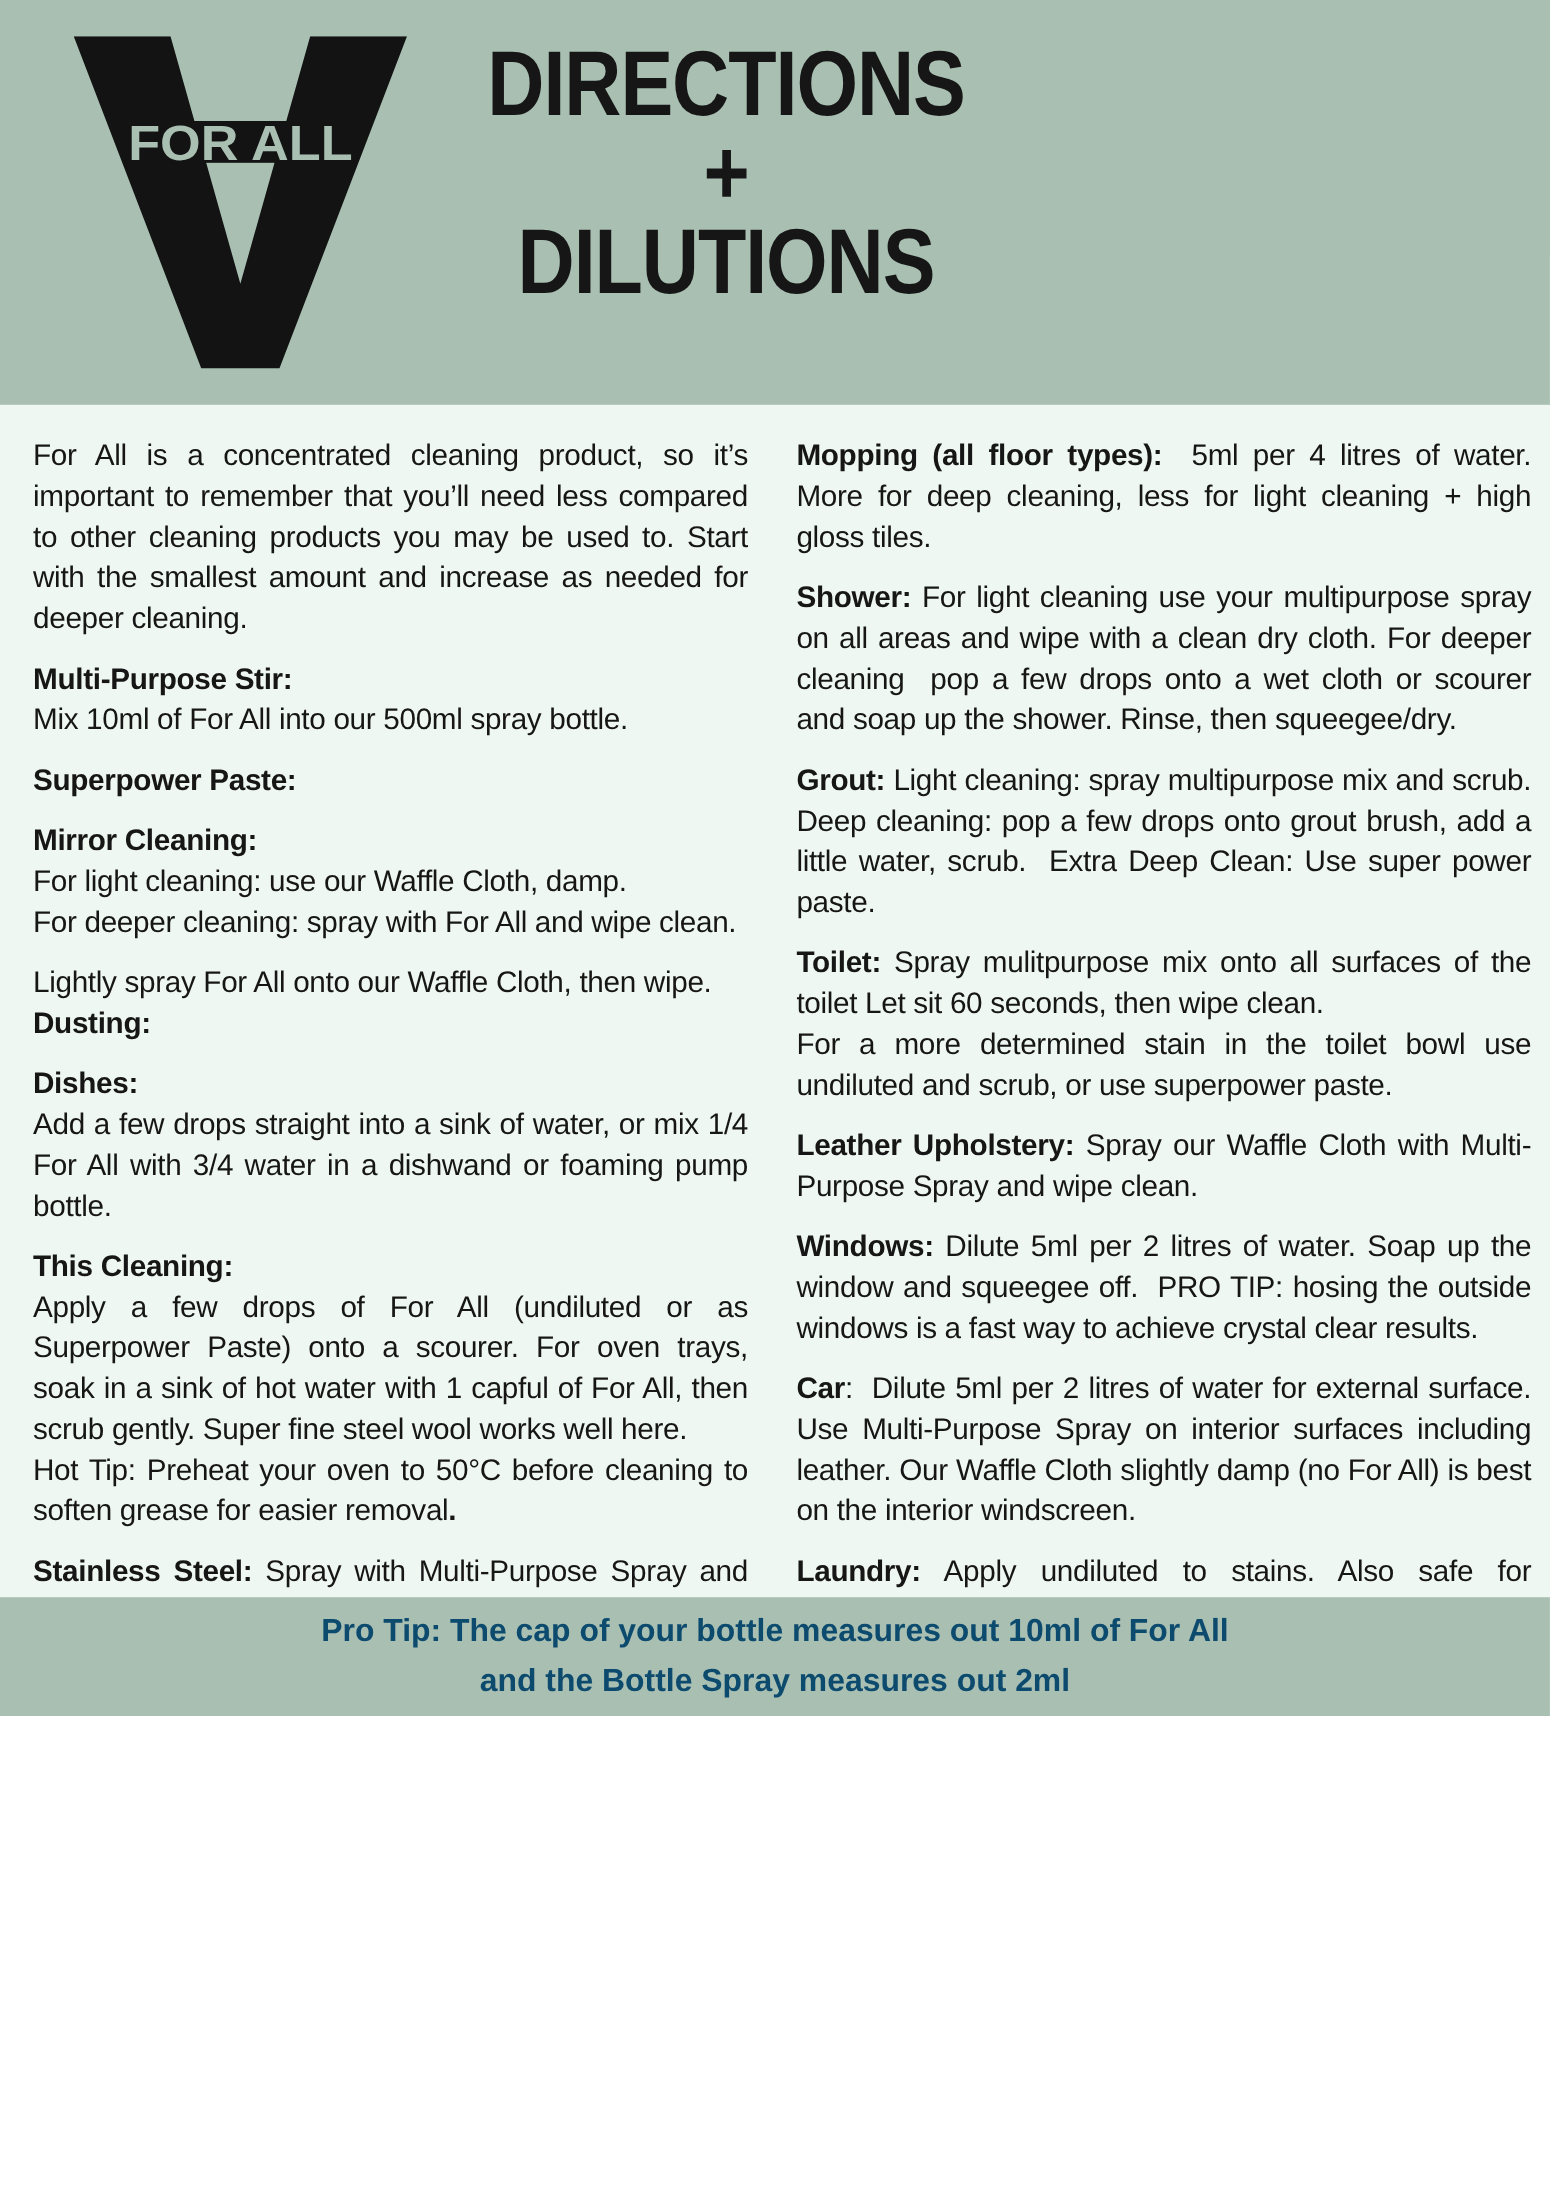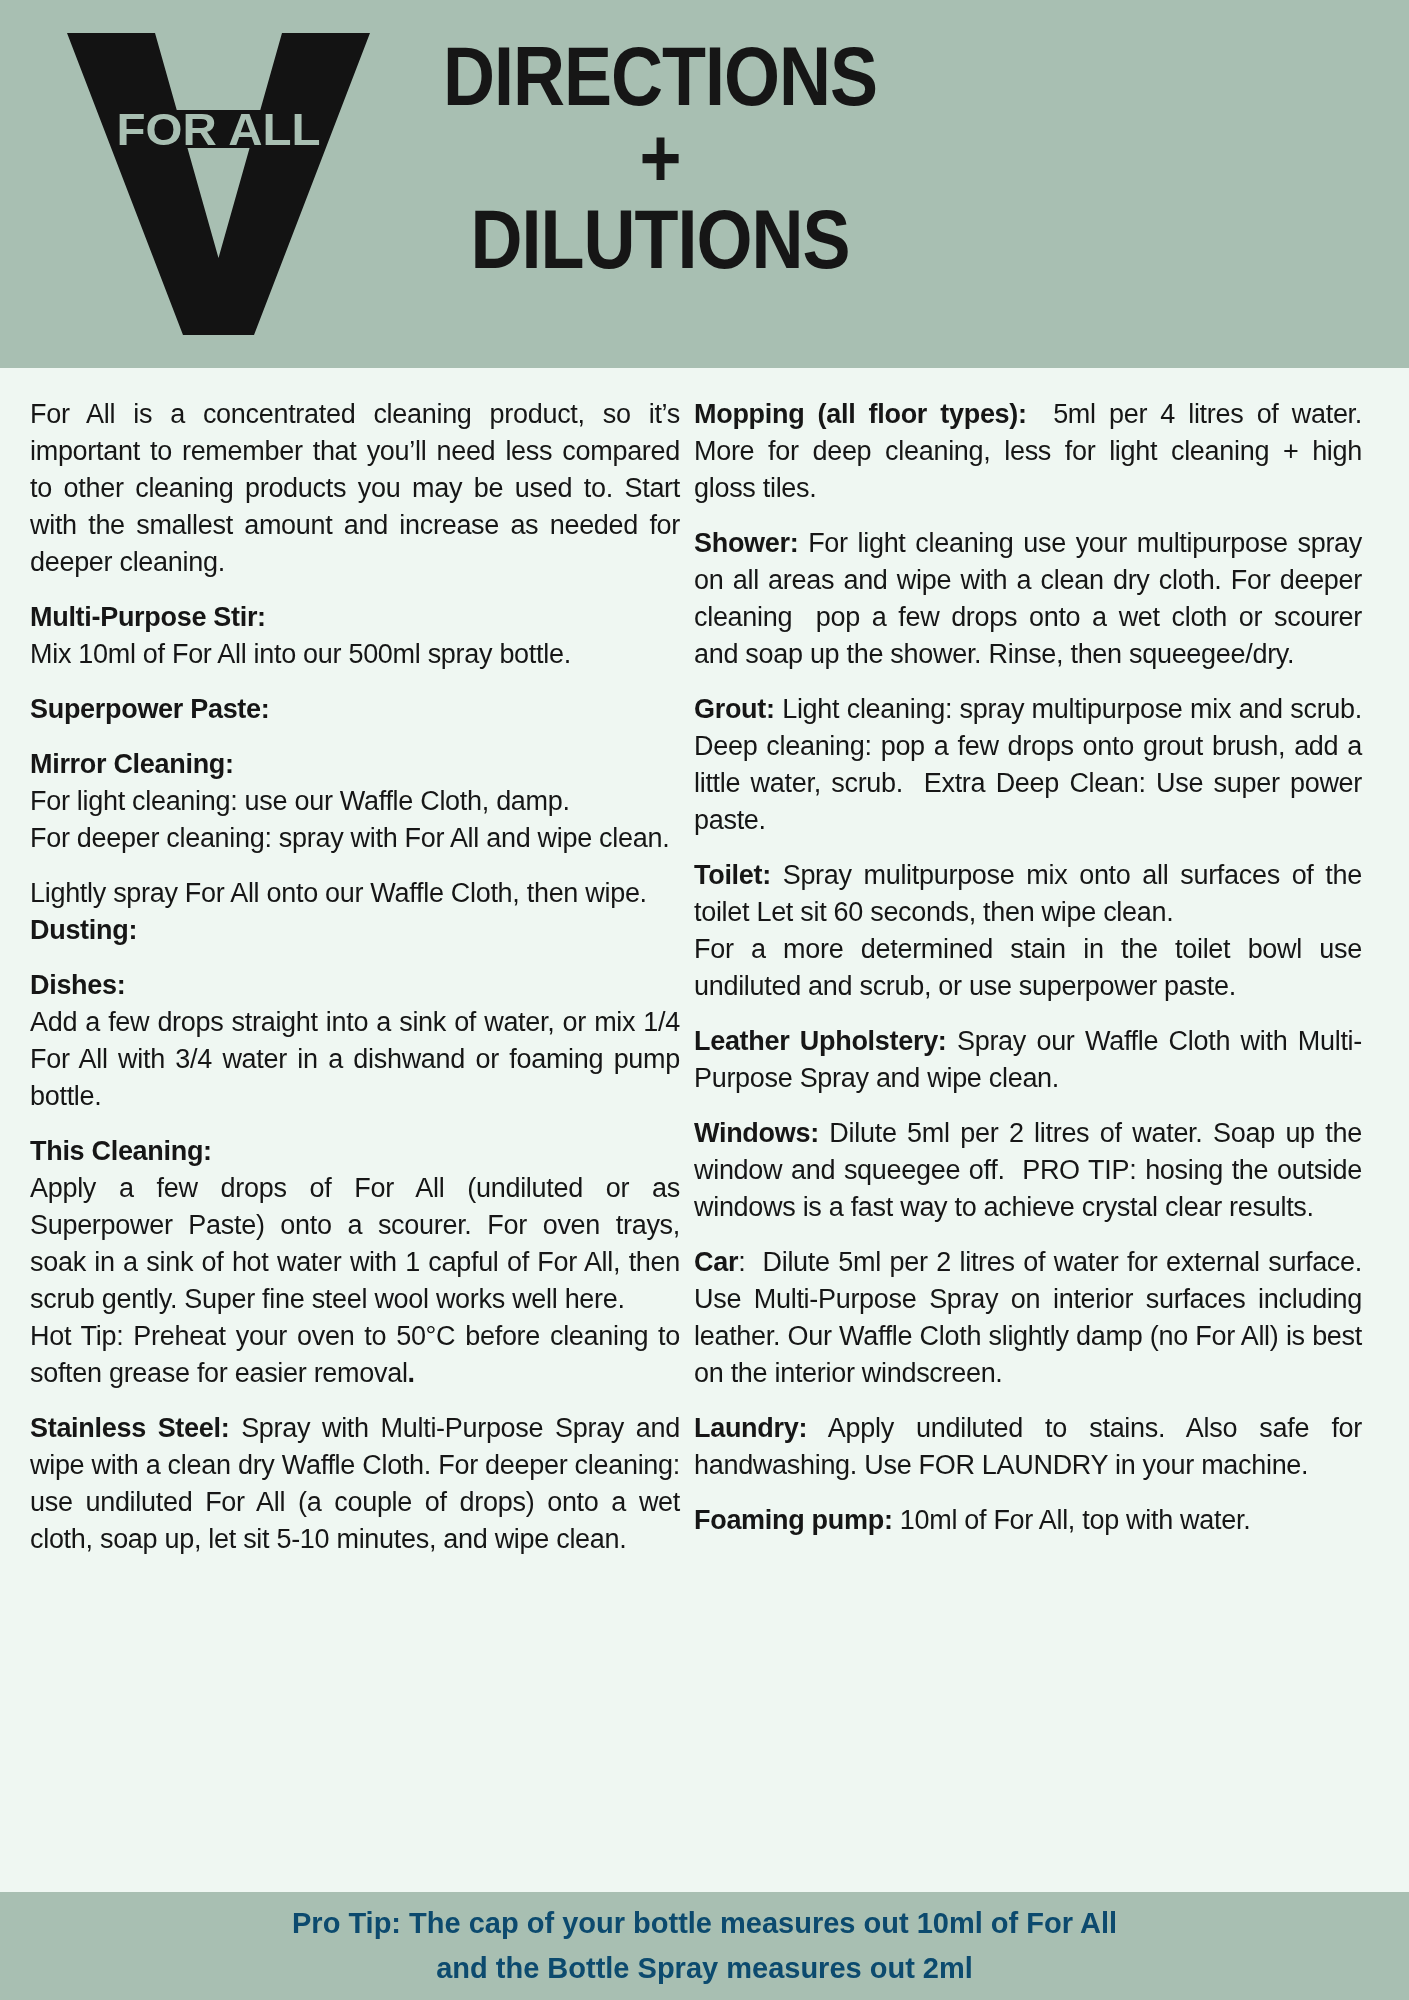--- a/index.html
+++ b/index.html
@@ -5,21 +5,21 @@
   :root{
     --header_bg:#a8bfb2;
     --body_bg:#eff7f2;
     --text:#161616;
     --logo_ink:#131313;
   }
   *{margin:0;padding:0;box-sizing:border-box;}
   html,body{background:#ffffff;}
   .page{
     position:relative;
-    width:1409px;height:2000px;
+    width:1409px;height:1560px;
     overflow:hidden;
     background:var(--body_bg);
     font-family:"Liberation Sans", sans-serif;
     color:var(--text);
     display:flex;flex-direction:column;
   }
   .header{
     position:relative;
     height:368px;flex:0 0 368px;
     background:var(--header_bg);
@@ -42,21 +42,21 @@
     letter-spacing:-1px;
     transform:scaleY(1.16);
     transform-origin:center top;
   }
   .title .t-big{font-size:72px;line-height:80px;}
   .title .t-plus{font-size:72px;line-height:60px;}
   .content{
     flex:1 1 auto;
     display:grid;
     grid-template-columns:650px 668px;
-    column-gap:14px;
+    column-gap:44px;
     padding:28px 36px 0 30px;
     overflow:hidden;
   }
   .col{min-width:0;}
   .section{margin-bottom:18px;}
   .para{
     font-size:27px;
     line-height:37px;
     letter-spacing:-0.3px;
     text-align:justify;

